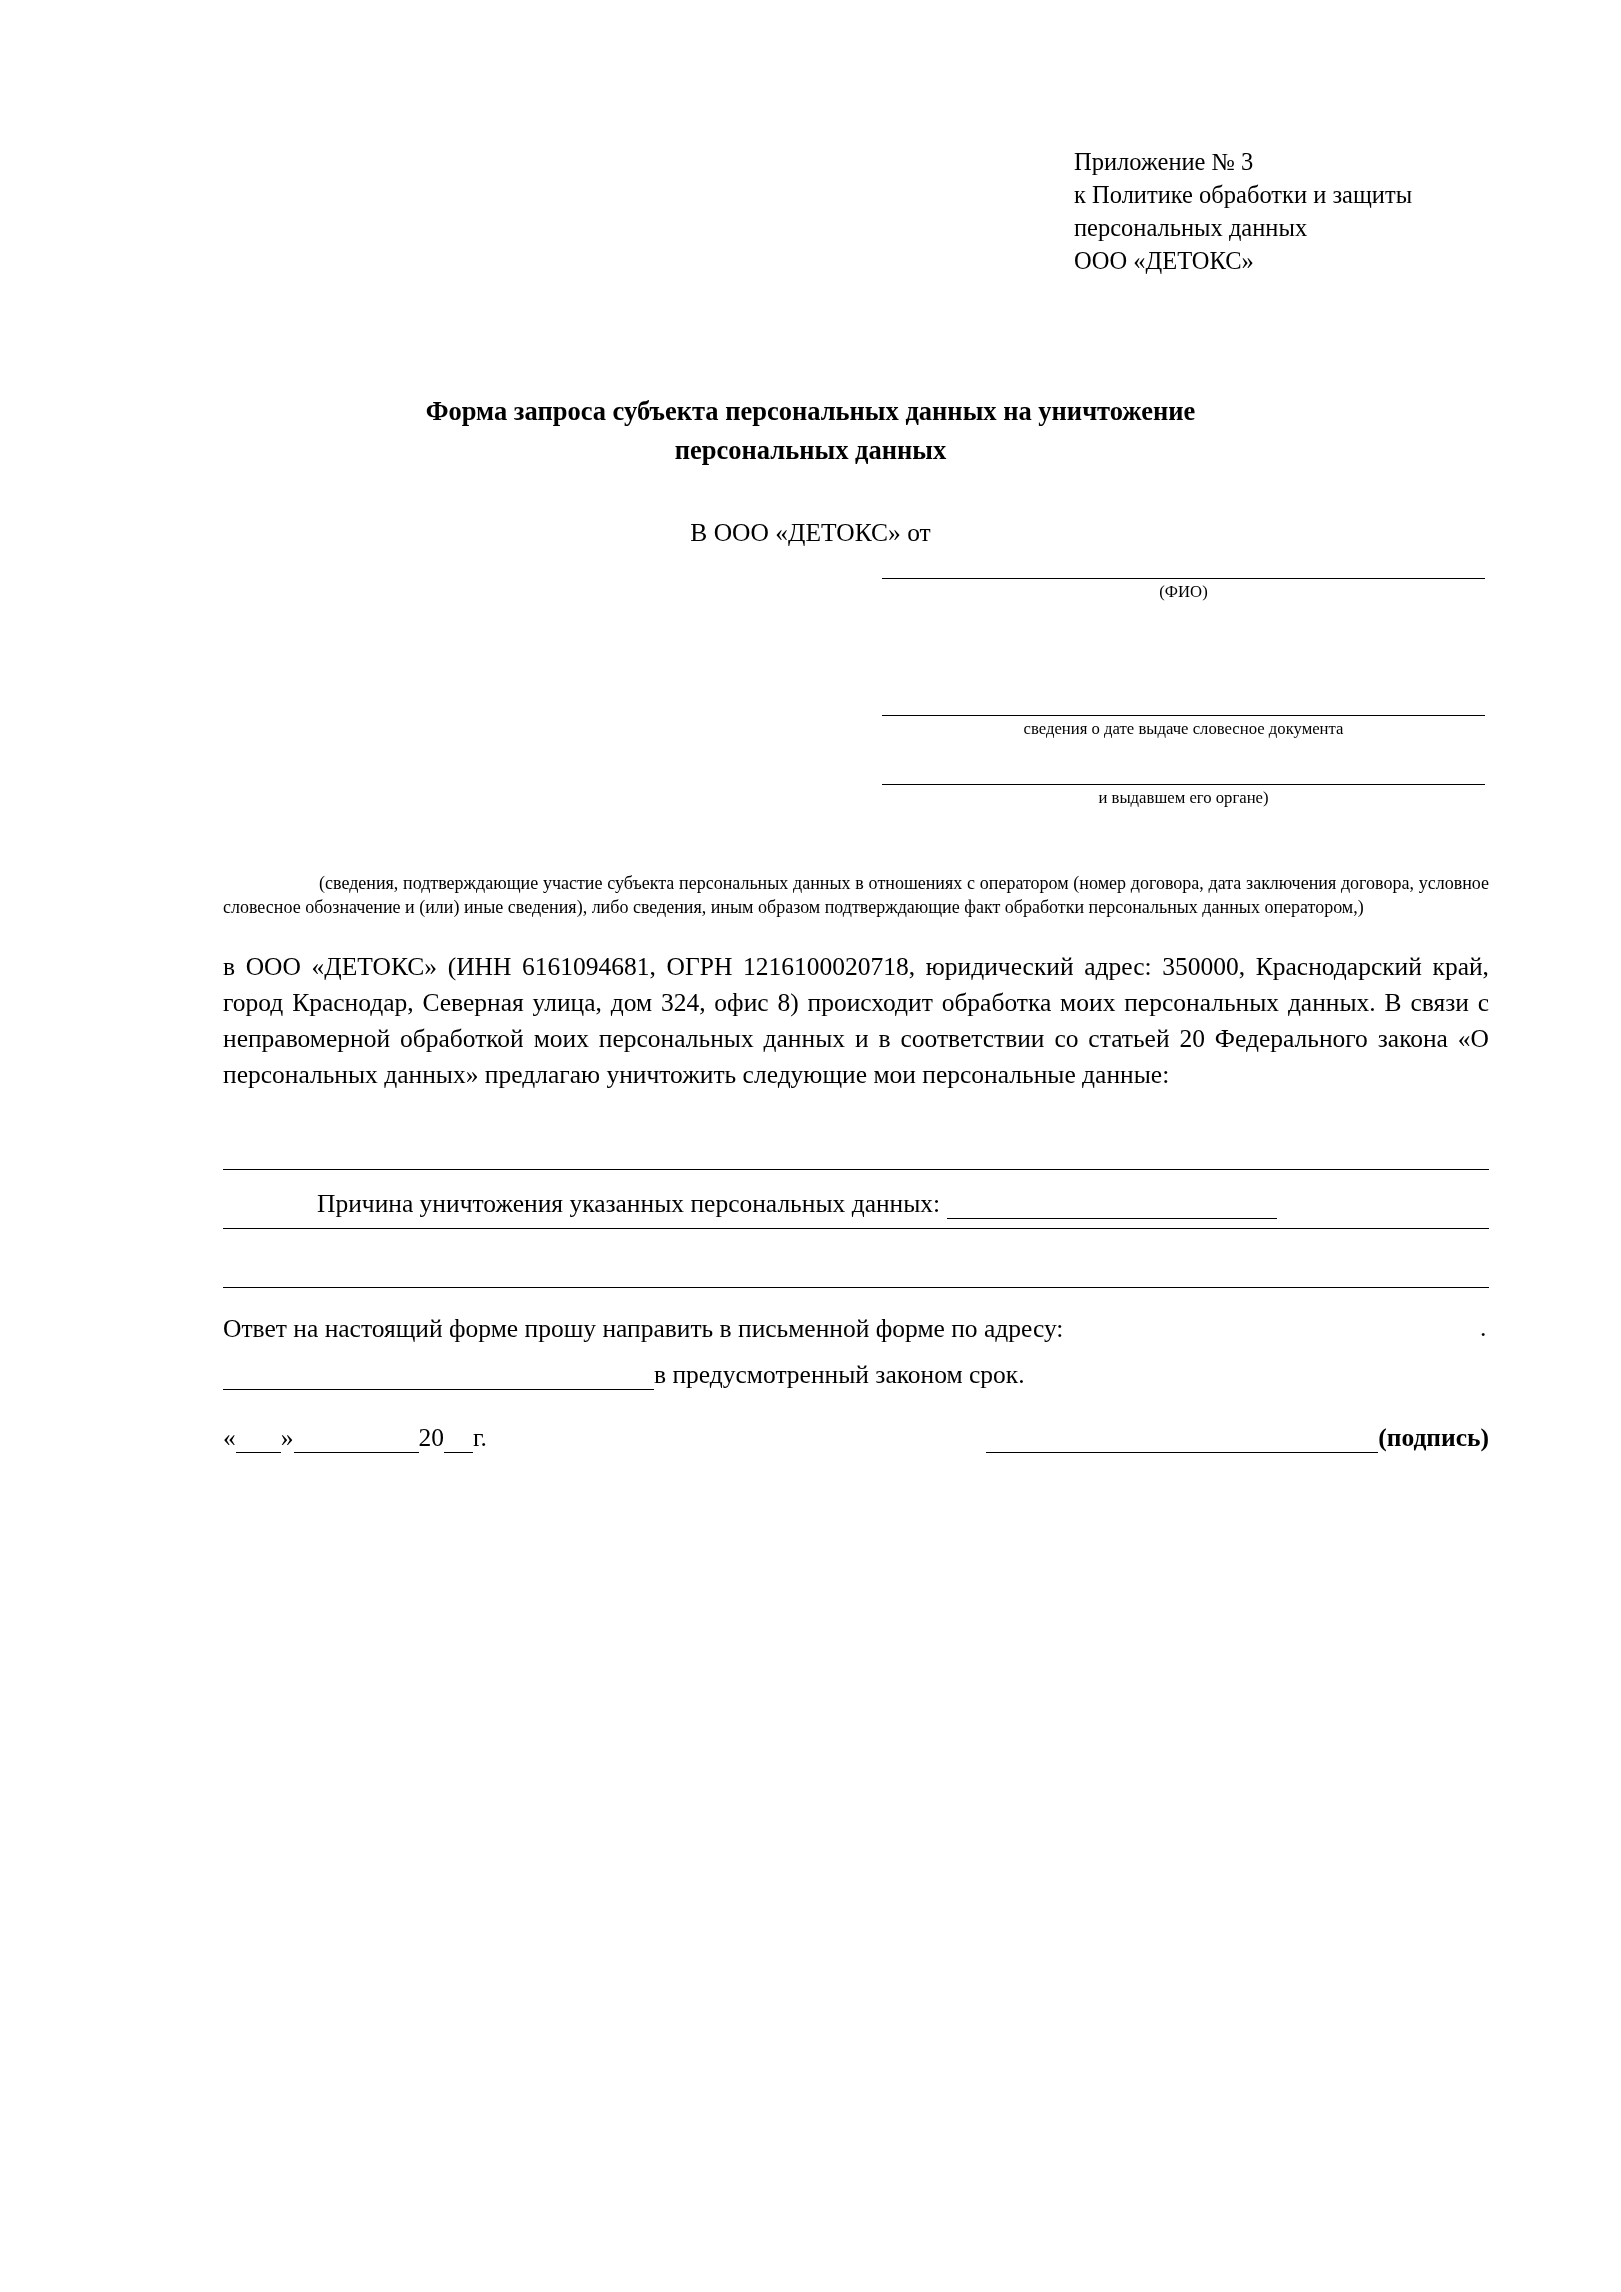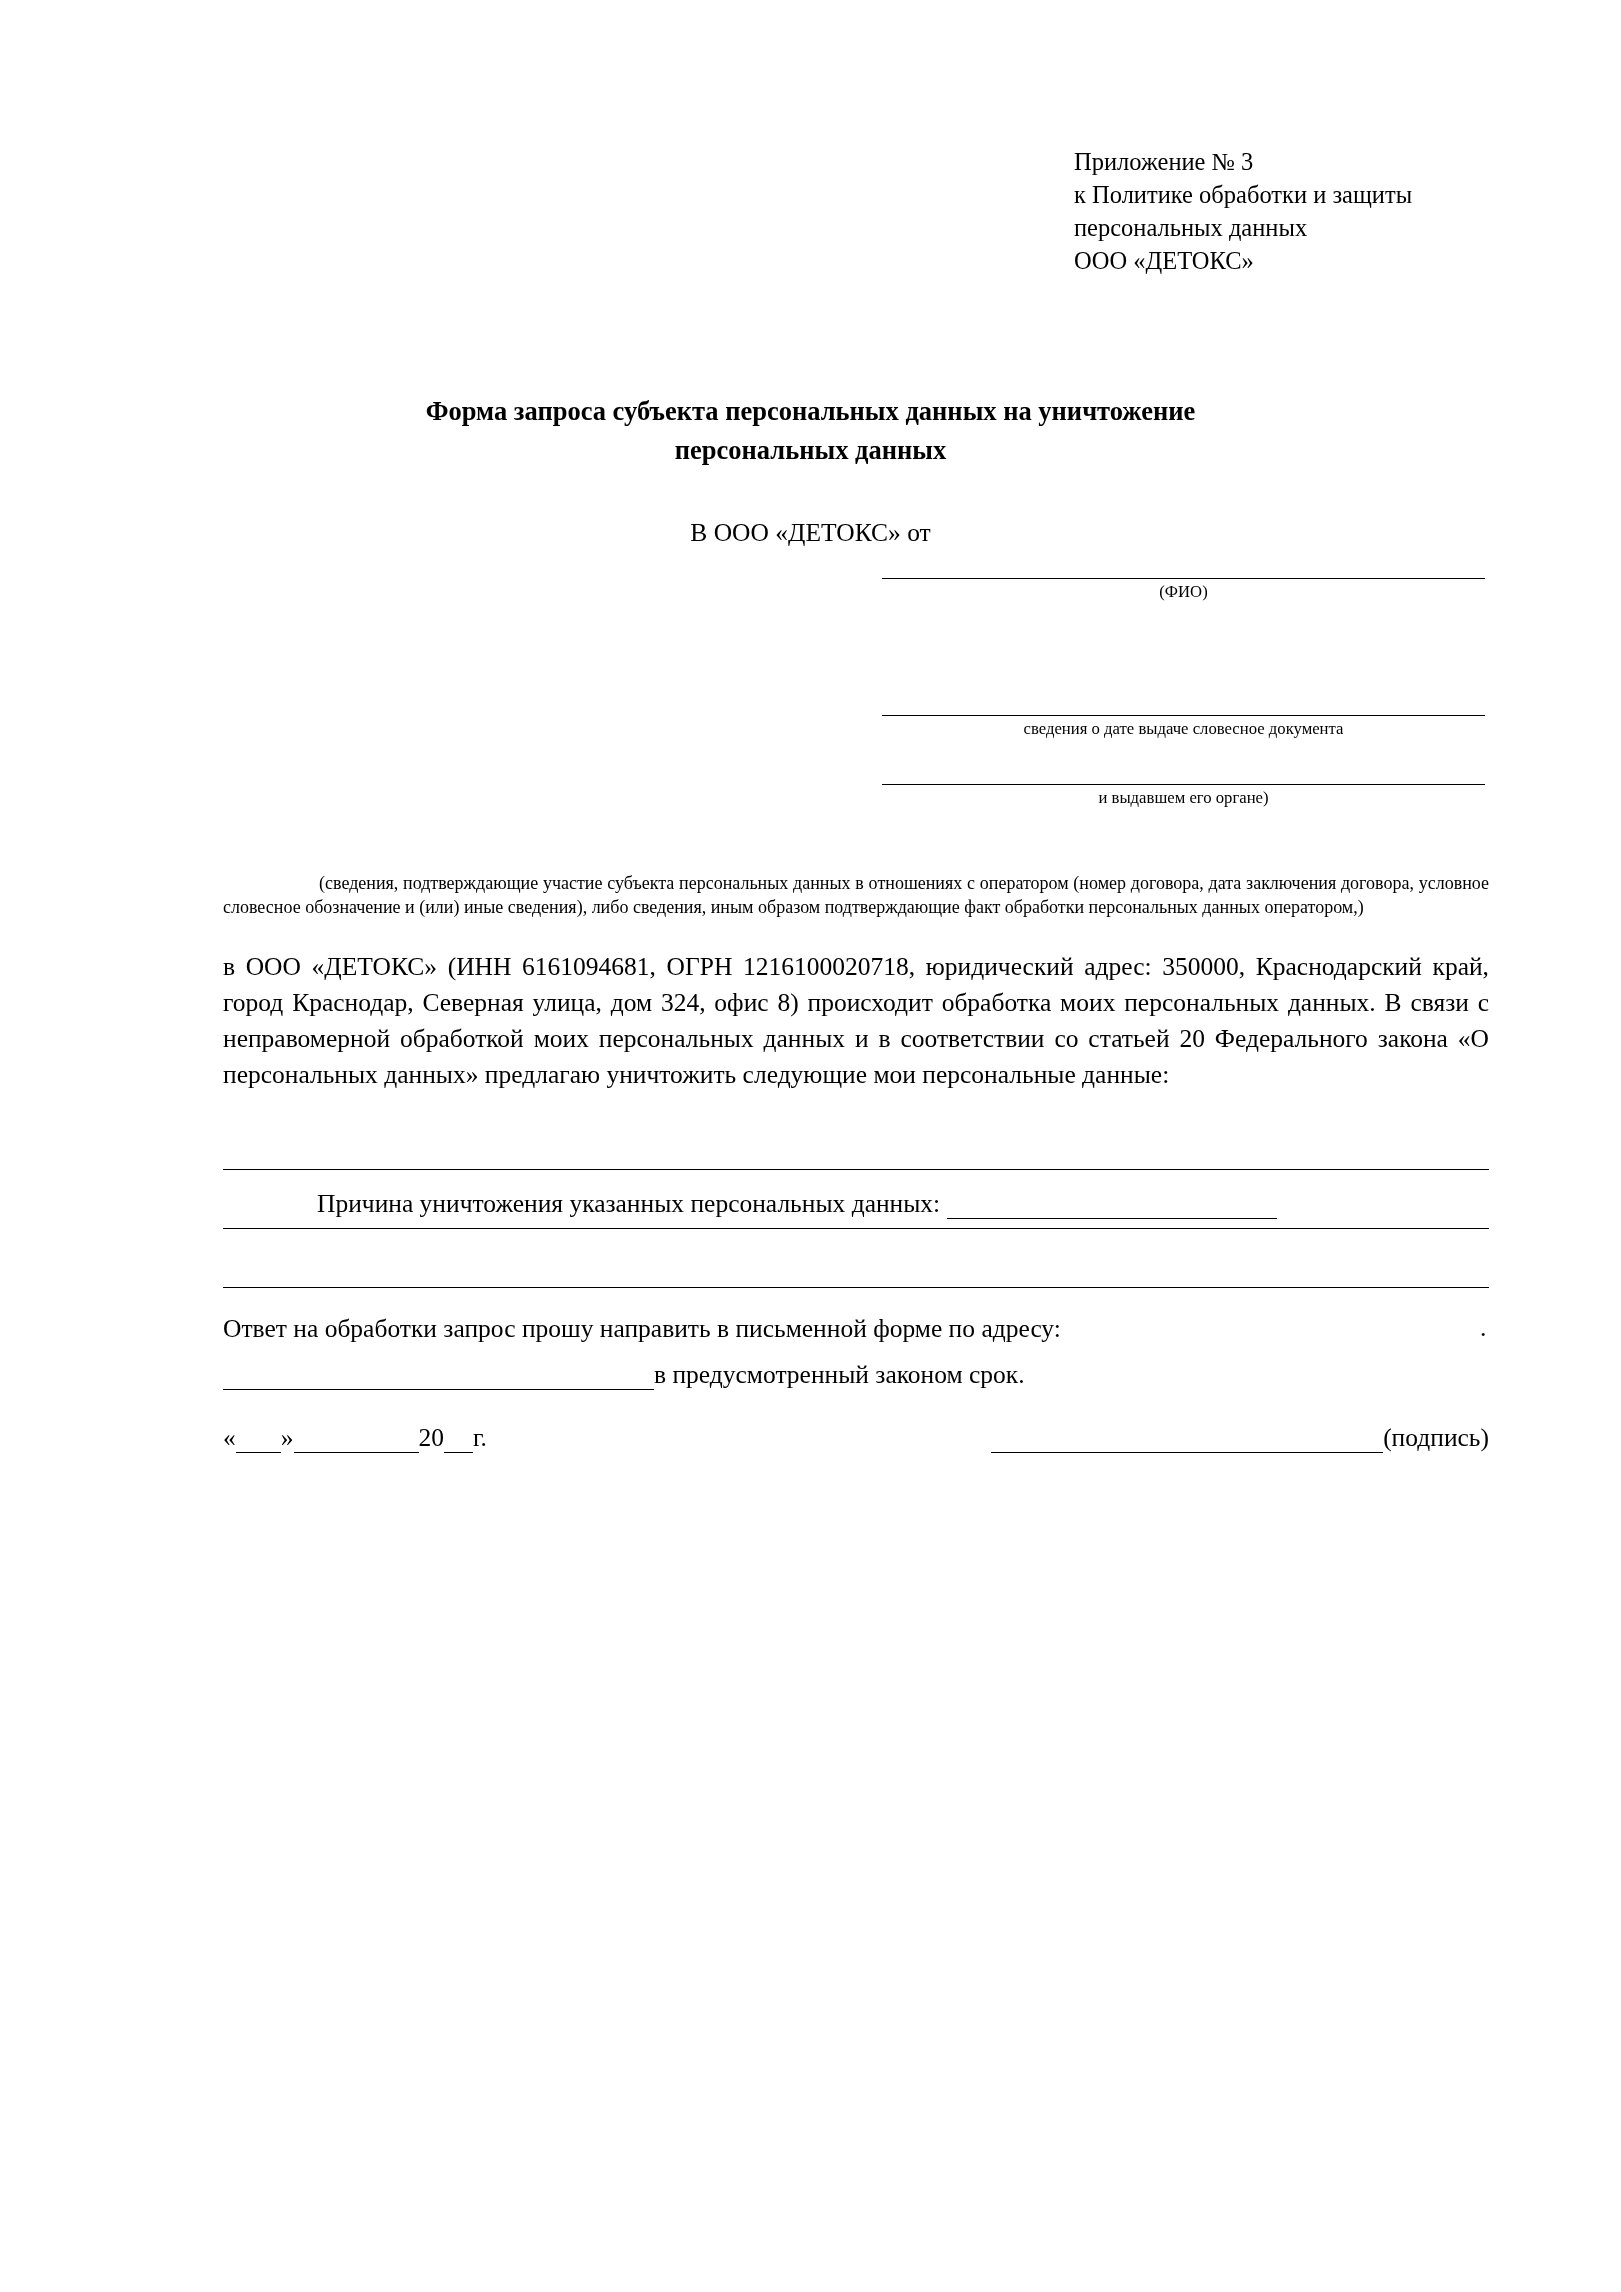--- a/index.html
+++ b/index.html
@@ -210,20 +210,21 @@
     width: 29px;
     border-bottom: 1.6px solid #000;
     height: 23.5px;
     vertical-align: bottom;
   }
   .signrow .sign {
     position: absolute;
     right: 0;
     top: 0;
     white-space: nowrap;
+    font-weight: bold;
   }
   .signrow .sign .fill {
     display: inline-block;
     width: 392px;
     border-bottom: 1.6px solid #000;
     height: 27.4px;
     vertical-align: bottom;
   }
   .nowrap { white-space: nowrap; }
 </style>
@@ -271,21 +272,21 @@
 
   <div class="prichina">
     <span class="label">Причина уничтожения указанных персональных данных:</span>
     <span class="fill"></span>
   </div>
 
   <div class="blank-rule br3"></div>
   <div class="dot-end">.</div>
 
   <div class="otvet">
-    <span class="first">Ответ на обработки запрос прошу направить в письменной форме по адресу:</span>
+    <span class="first">Ответ на настоящий форме прошу направить в письменной форме по адресу:</span>
   </div>
 
   <div class="address-line">
     <span class="fill"></span><span class="nowrap">в предусмотренный законом срок.</span>
   </div>
 
   <div class="signrow">
     <div class="date">
       <span>«</span><span class="gap-s"></span><span>»</span><span class="gap-m"></span><span>20</span><span class="gap-xs"></span><span>г.</span>
     </div>

